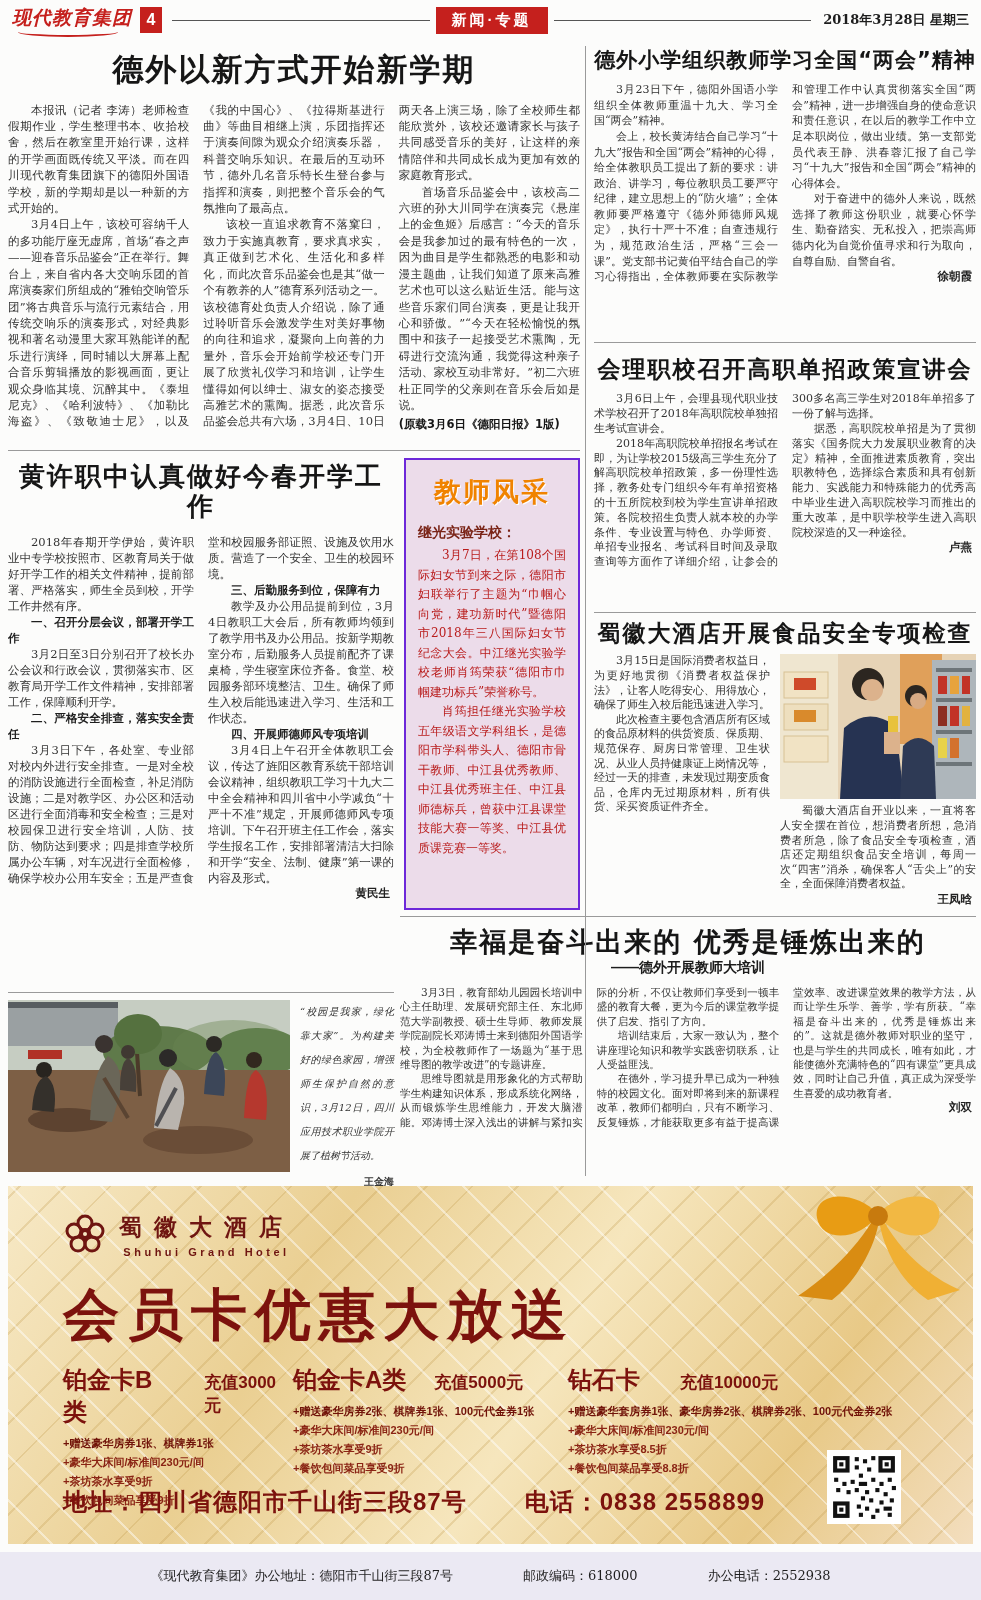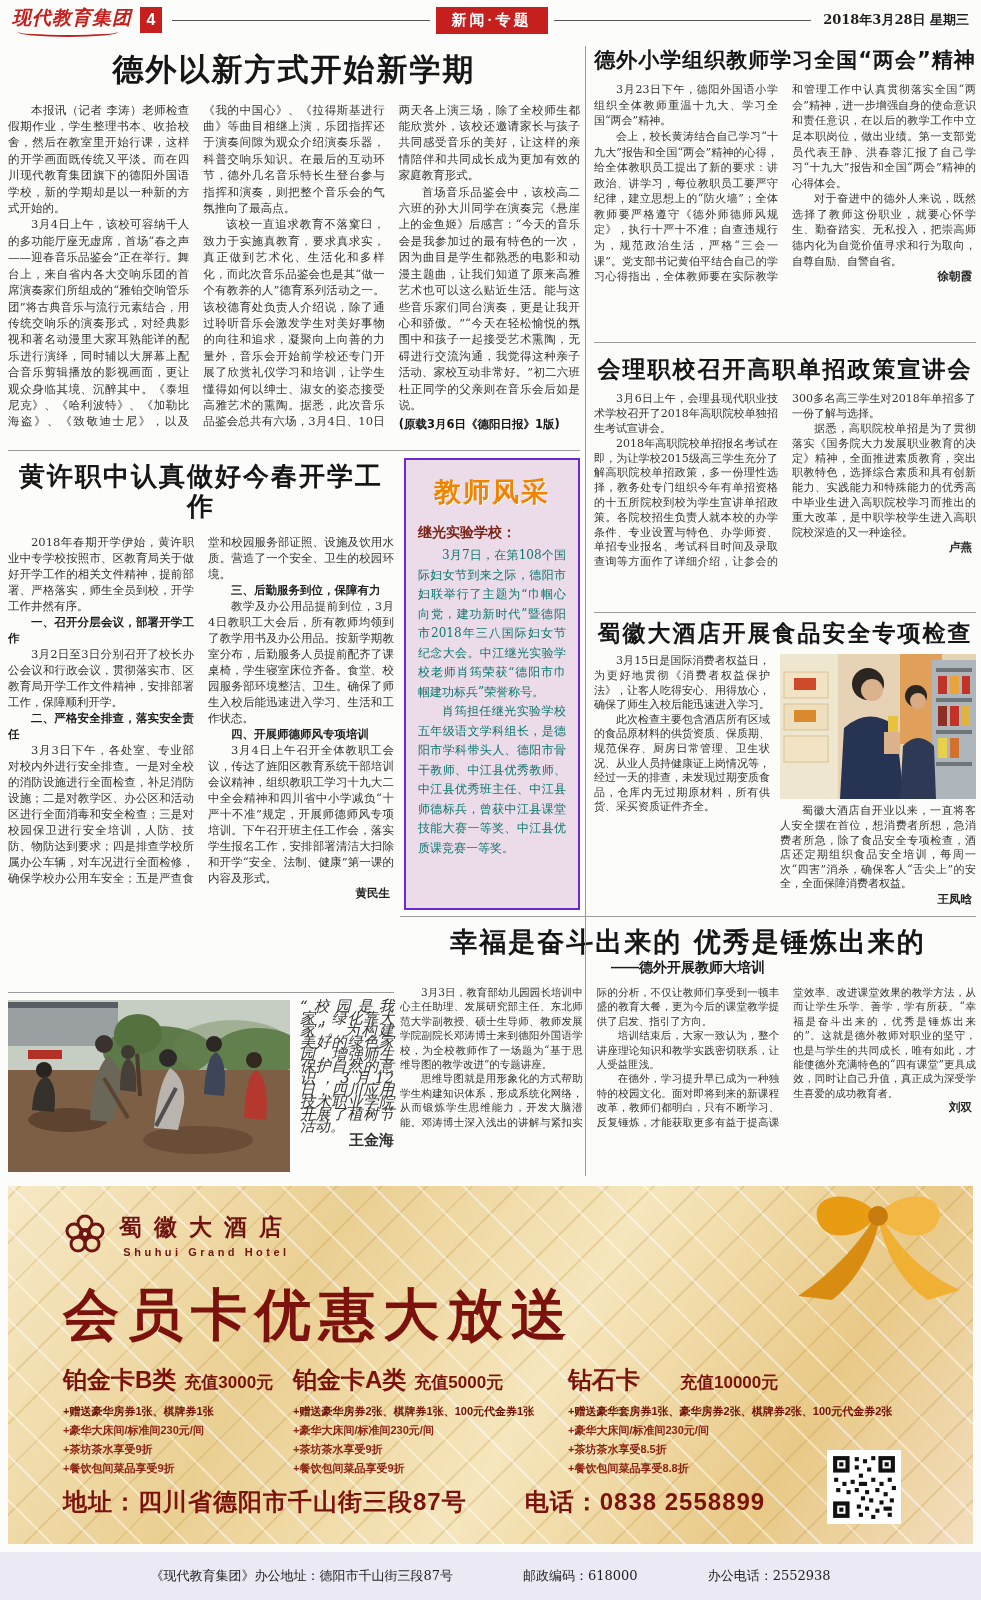--- a/index.html
+++ b/index.html
@@ -69,27 +69,27 @@
   .a6 .subtitle{text-align:center;font-weight:bold;font-size:14px;margin:2px 0 8px;color:#1c1c1c;}
   .a6 .t{font-size:10.5px;line-height:14.4px;}
   .a6 .body{height:196px;}
 
   
   .teacher{position:absolute;left:404px;top:418px;width:176px;height:452px;background:#ecdcea;
         border:2px solid #6d28d9;box-sizing:border-box;padding:14px 12px;}
   .tbadge{color:#f08300;font-size:27px;font-weight:bold;text-align:center;letter-spacing:2px;
         text-shadow:1px 1px 0 #fff;font-family:"DejaVu Sans",sans-serif;}
   .tschool{color:#7a2417;font-weight:bold;font-size:14px;margin:14px 0 4px;font-family:"DejaVu Sans",sans-serif;}
-  .teacher p.t{font-size:12px;line-height:19.5px;color:#0f766e;}
+  .teacher p.t{font-size:12px;line-height:19.5px;color:#b91c1c;}
 
   
   .photo-block{position:absolute;left:8px;top:960px;width:386px;height:178px;display:flex;gap:10px;}
   .tree-photo{width:282px;height:172px;flex:none;background:#cbd0c6;}
   .caption{flex:1;font-family:"DejaVu Serif","Liberation Serif",serif;font-style:italic;
-        font-size:15px;line-height:12px;color:#333;text-align:justify;}
+        font-size:10px;line-height:24px;color:#333;text-align:justify;}
   .caption .cap-author{font-weight:bold;font-style:normal;text-align:right;margin-top:2px;
         font-family:"DejaVu Sans",sans-serif;}
 
   
   .ad{position:absolute;left:8px;top:1186px;width:965px;height:358px;overflow:hidden;
       background:linear-gradient(120deg,#f7e9c6 0%,#eacf92 30%,#f6e6bd 55%,#e8c987 80%,#f3debe 100%);}
   .ad::before{content:"";position:absolute;inset:0;
       background:
         repeating-linear-gradient(45deg, rgba(255,255,255,0) 0 30px, rgba(255,255,255,.45) 30px 32px),
         repeating-linear-gradient(-45deg, rgba(255,255,255,0) 0 30px, rgba(190,150,70,.25) 30px 32px);}
@@ -98,21 +98,21 @@
   .ad-logo-text{display:flex;flex-direction:column;}
   .ad-logo-cn{color:#6f1511;font-size:23px;font-weight:bold;letter-spacing:12px;
         font-family:"DejaVu Serif","Liberation Serif",serif;}
   .ad-logo-en{color:#6f1511;font-size:11px;font-weight:bold;letter-spacing:3.5px;margin-top:3px;}
   .ad-title{position:absolute;top:92px;left:55px;font-size:56px;font-weight:bold;color:#7c120d;
         letter-spacing:8px;font-family:"DejaVu Sans","Liberation Sans",sans-serif;}
   .ribbon{position:absolute;top:-4px;right:8px;width:175px;height:125px;}
   .cards{position:absolute;top:178px;left:55px;display:flex;}
   .card{box-sizing:border-box;}
   .card1{width:230px;}  .card2{width:275px;}  .card3{width:400px;}
-  .card-head{display:flex;align-items:baseline;gap:8px;margin-bottom:6px;}
+  .card-head{display:flex;align-items:baseline;gap:28px;margin-bottom:6px;}
   .card3 .card-head{gap:40px;}
   .card-name{font-size:24px;font-weight:bold;color:#7c120d;}
   .card-price{font-size:17px;font-weight:bold;color:#7c120d;}
   .card ul{list-style:none;margin:0;padding:0;}
   .card li{font-size:11px;font-weight:bold;color:#8a2414;line-height:19px;white-space:nowrap;}
   .card li:first-child{color:#701208;}
   .ad-contact{position:absolute;bottom:26px;left:55px;display:flex;gap:58px;
         font-size:24px;font-weight:bold;color:#7c120d;letter-spacing:1px;}
   .qr{position:absolute;right:72px;bottom:20px;width:74px;height:74px;background:#fff;padding:3px;box-sizing:border-box;}
 

